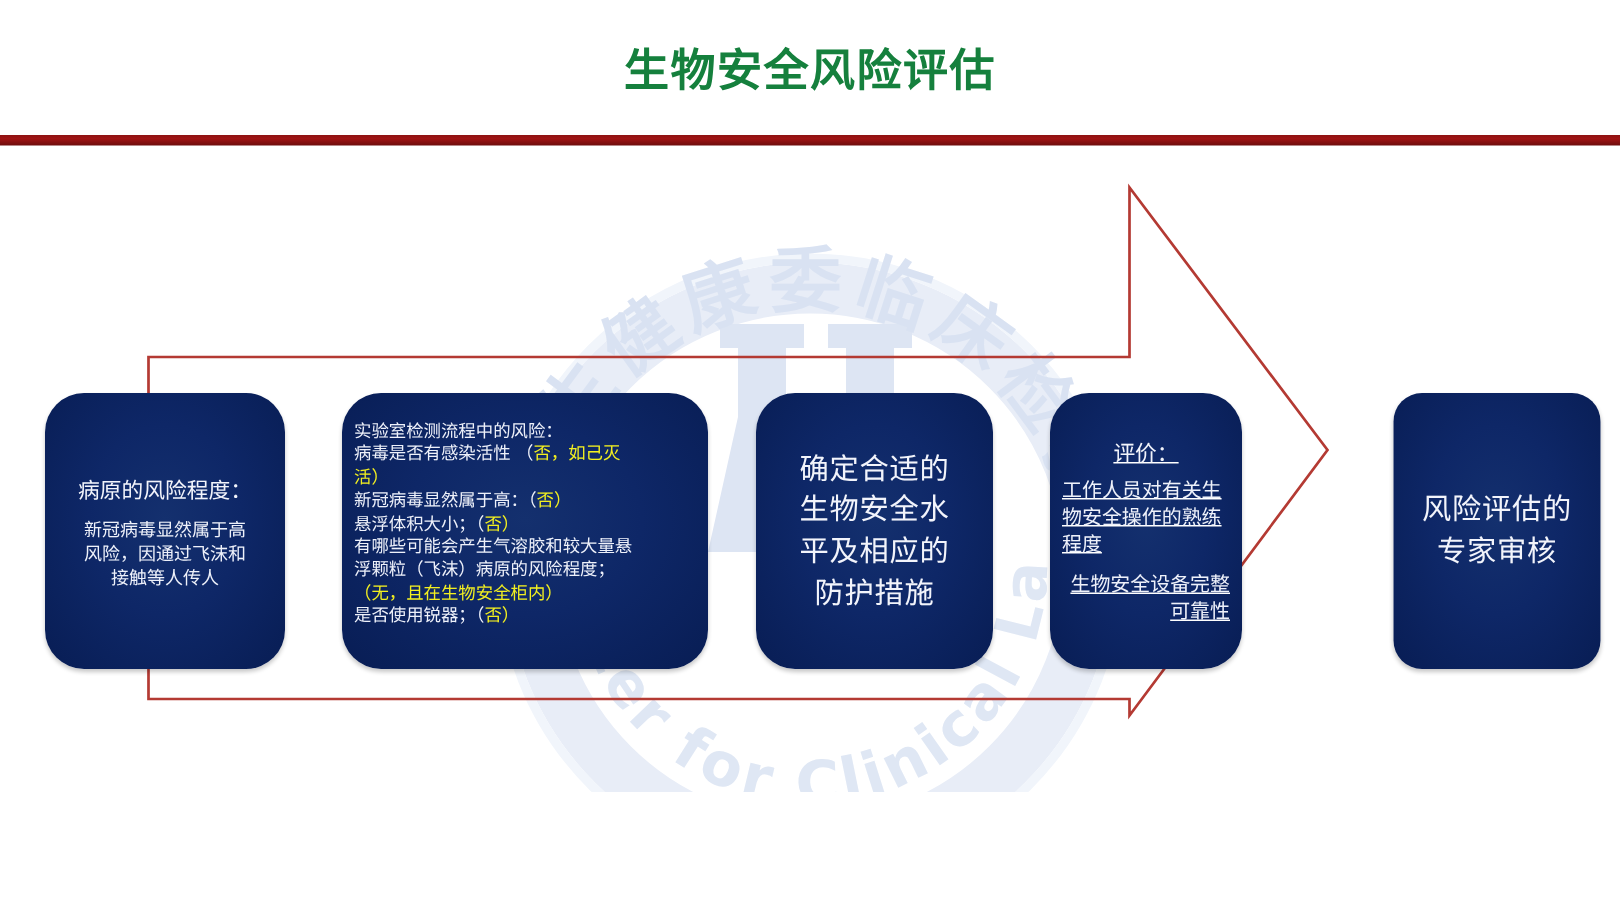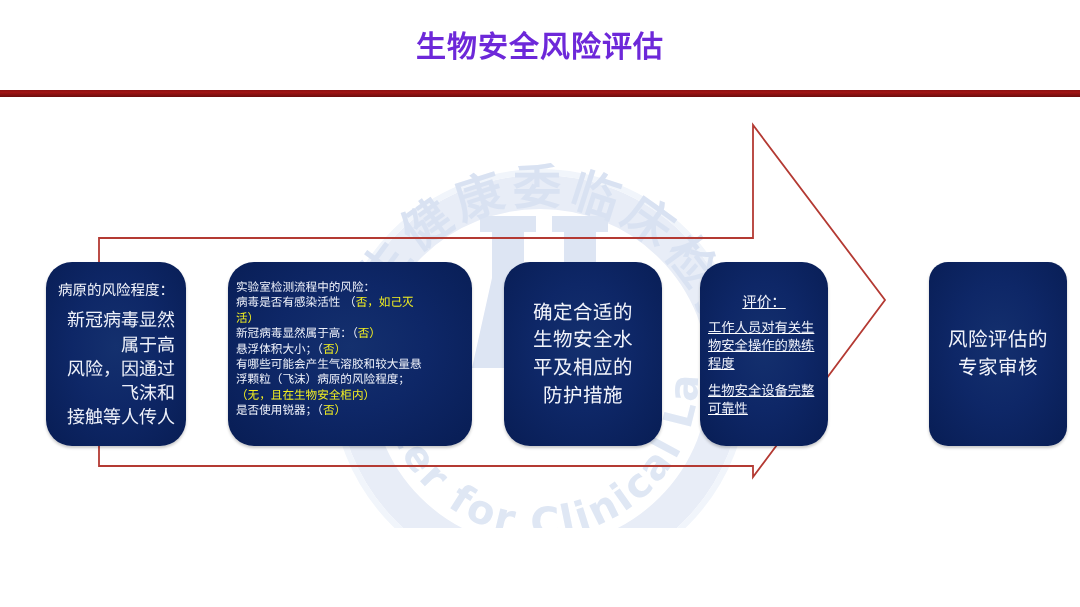--- a/index.html
+++ b/index.html
@@ -27,21 +27,21 @@
     height: 90px;
   }
   #page-title {
     position: absolute;
     left: 0; top: 22px;
     width: 1080px;
     text-align: center;
     font-family: "DejaVu Sans", "Liberation Sans", sans-serif;
     font-size: 30px;
     font-weight: bold;
-    color: #6d28d9;
+    color: #15803d;
     letter-spacing: 1px;
   }
   #title-rule {
     position: absolute;
     left: 0; top: 90px;
     width: 1080px;
     height: 7px;
     background: linear-gradient(to bottom, #8d1212 0%, #a01414 35%, #6d0d0d 100%);
   }
 
@@ -86,38 +86,38 @@
     text-align: center;
     color: #f2f4fb;
   }
   .nd-body {
     font-family: "DejaVu Sans", "Liberation Sans", sans-serif;
     color: #eef1fa;
   }
   .yellow { color: #f2ef20; }
 
   
-  #node-1 { left: 46px; width: 140px; padding: 0 7px; }
+  #node-1 { left: 30px; width: 160px; padding: 0 7px; }
   #node-1 .nd-head { font-size: 14.5px; margin-bottom: 9px; }
-  #node-1 .nd-body { font-size: 18px; line-height: 1.35; text-align: right; padding: 0 4px; }
+  #node-1 .nd-body { font-size: 12px; line-height: 1.35; text-align: center; padding: 0 4px; }
 
   
   #node-2 { left: 228px; width: 244px; padding: 0 8px; justify-content: flex-start; padding-top: 18px; }
   #node-2 .nd-body { font-size: 11.6px; line-height: 1.33; text-align: left; }
   #node-2 .nd-body div { white-space: normal; }
 
   
   #node-3 { left: 504px; width: 158px; }
   #node-3 .nd-head { font-size: 19.5px; line-height: 1.42; letter-spacing: 0.5px; }
 
   
   #node-4 { left: 700px; width: 128px; padding: 16px 8px; text-decoration: underline; }
   #node-4 .nd-head { font-size: 14.5px; margin-bottom: 8px; }
   #node-4 .nd-body { font-size: 13.3px; line-height: 1.34; text-align: left; }
-  #node-4 .nd-body .para2 { margin-top: 9px; }
+  #node-4 .nd-body .para2 { margin-top: 9px; text-align: right; }
 
   
   #node-5 { left: 929px; width: 138px; border-radius: 19px; }
   #node-5 .nd-head { font-size: 19.5px; line-height: 1.45; letter-spacing: 0.5px; }
 </style>
 </head>
 <body>
 
 <div id="slide">
 

